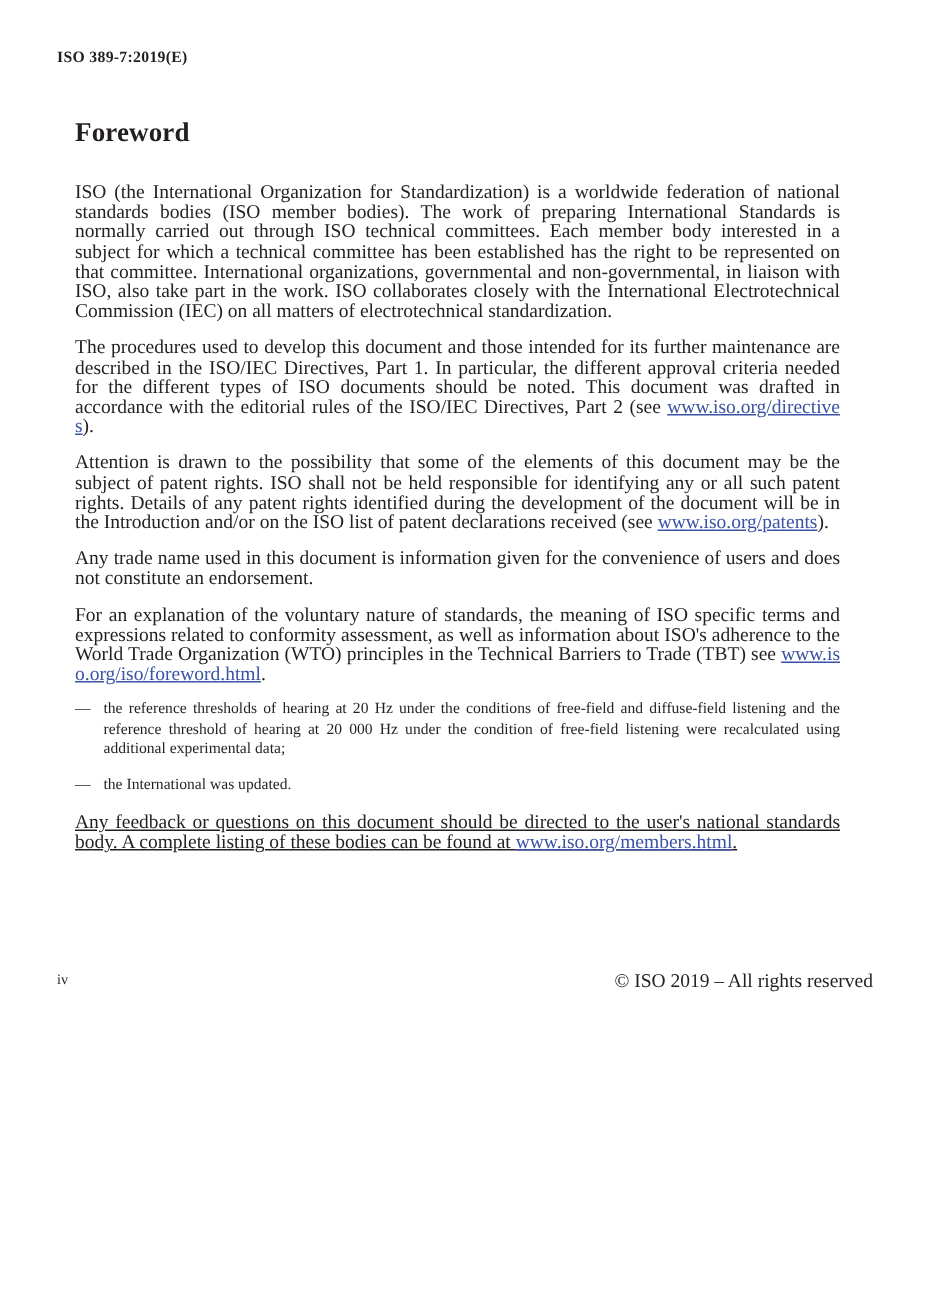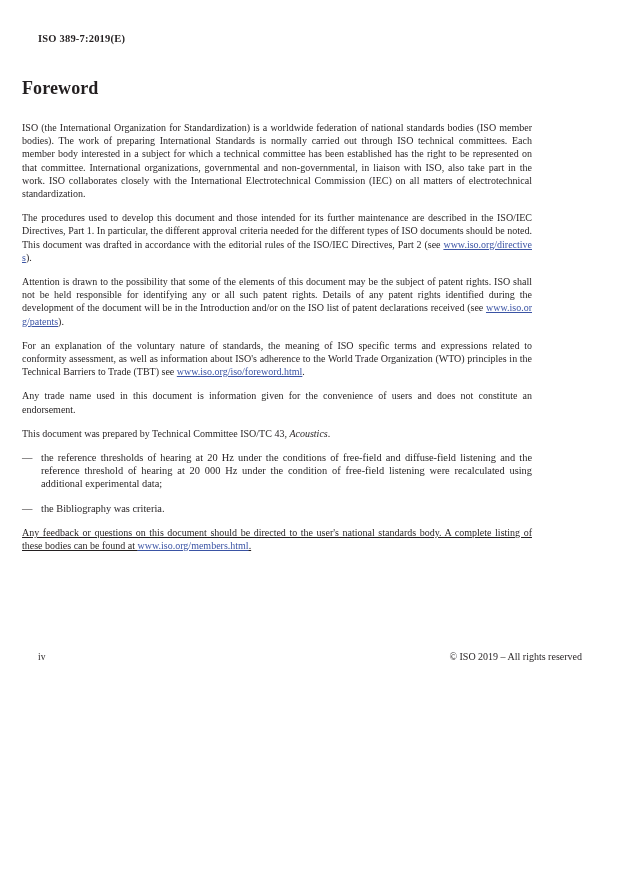--- a/index.html
+++ b/index.html
@@ -20,33 +20,33 @@
     position: absolute;
     left: 38px;
     top: 33px;
     font-size: 10.5px;
     font-weight: bold;
     letter-spacing: 0.2px;
     color: #231f20;
   }
   .content {
     position: absolute;
-    left: 22px;
+    left: 50px;
     top: 78px;
     width: 510px;
   }
   h1.foreword {
     font-size: 18px;
     font-weight: bold;
     margin: 0 0 22px 0;
     letter-spacing: 0.1px;
     color: #231f20;
   }
   p.body {
-    font-size: 10px;
+    font-size: 13px;
     line-height: 13.2px;
     text-align: justify;
     text-justify: inter-word;
     margin: 0 0 11px 0;
     color: #231f20;
     hyphens: none;
   }
   p.body.last {
     margin-bottom: 0;
     text-decoration: underline;
@@ -89,50 +89,49 @@
     display: flex;
     justify-content: space-between;
     align-items: center;
     font-size: 9.2px;
     color: #231f20;
   }
   .footer .page-num {
     font-size: 9.5px;
   }
   .footer .copyright {
-    font-size: 10px;
+    font-size: 13px;
   }
 </style>
 </head>
 <body>
 
 <div class="page">
 
   <div class="running-head">ISO 389-7:2019(E)</div>
 
   <div class="content">
 
     <h1 class="foreword">Foreword</h1>
 
     <p class="body">ISO (the International Organization for Standardization) is a worldwide federation of national standards bodies (ISO member bodies). The work of preparing International Standards is normally carried out through ISO technical committees. Each member body interested in a subject for which a technical committee has been established has the right to be represented on that committee. International organizations, governmental and non-governmental, in liaison with ISO, also take part in the work. ISO collaborates closely with the International Electrotechnical Commission (IEC) on all matters of electrotechnical standardization.</p>
 
     <p class="body"><span>The procedures used to develop this document and those intended for its further maintenance are described in the ISO/IEC Directives, Part 1. In particular, the different approval criteria needed for the different types of ISO documents should be noted. This document was drafted in accordance with the editorial rules of the ISO/IEC Directives, Part 2 (see </span><a class="link" href="#">www.iso.org/directives</a><span>).</span></p>
 
     <p class="body"><span>Attention is drawn to the possibility that some of the elements of this document may be the subject of patent rights. ISO shall not be held responsible for identifying any or all such patent rights. Details of any patent rights identified during the development of the document will be in the Introduction and/or on the ISO list of patent declarations received (see </span><a class="link" href="#">www.iso.org/patents</a><span>).</span></p>
 
+    <p class="body">Any trade name used in this document is information given for the convenience of users and does not constitute an endorsement.</p>
+
     <p class="body"><span>For an explanation of the voluntary nature of standards, the meaning of ISO specific terms and expressions related to conformity assessment, as well as information about ISO's adherence to the World Trade Organization (WTO) principles in the Technical Barriers to Trade (TBT) see </span><a class="link" href="#">www.iso.org/iso/foreword.html</a><span>.</span></p>
 
-    <p class="body">Any trade name used in this document is information given for the convenience of users and does not constitute an endorsement.</p>
-
-    <p class="body"><span>This document was prepared by Technical Committee ISO/TC 43, </span><span class="italic">Acoustics</span><span>.</span></p>
 
 
     <ul class="dashlist">
       <li><span class="dash">—</span><span>the reference thresholds of hearing at 20 Hz under the conditions of free-field and diffuse-field listening and the reference threshold of hearing at 20 000 Hz under the condition of free-field listening were recalculated using additional experimental data;</span></li>
-      <li><span class="dash">—</span><span>the Bibliography was criteria.</span></li>
+      <li><span class="dash">—</span><span>the International was updated.</span></li>
     </ul>
 
 
     <p class="body last"><span>Any feedback or questions on this document should be directed to the user's national standards body. A complete listing of these bodies can be found at </span><a class="link" href="#">www.iso.org/members.html</a><span>.</span></p>
 
   </div>
 
   <div class="footer">
     <span class="page-num">iv</span>
     <span class="copyright">© ISO 2019 – All rights reserved</span>

